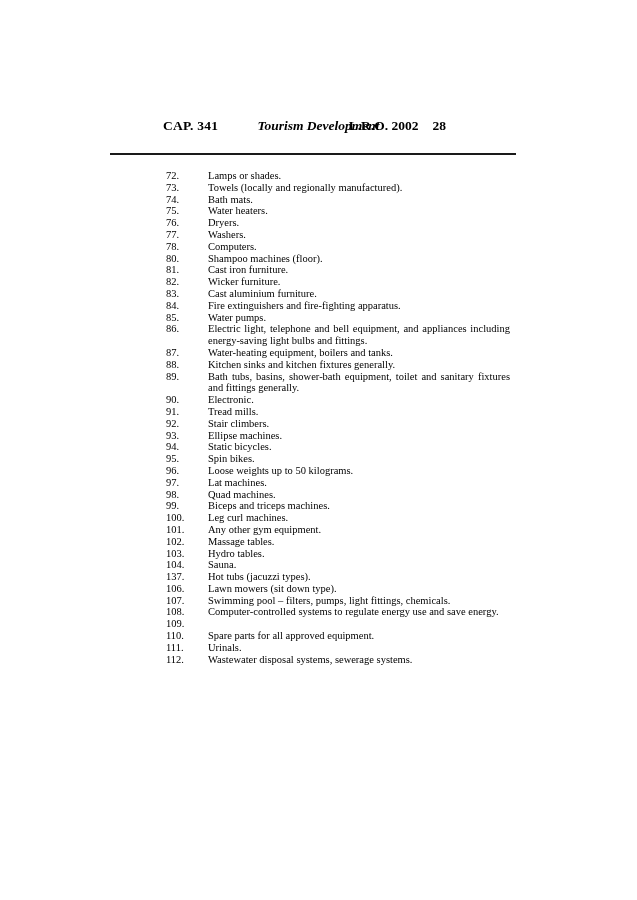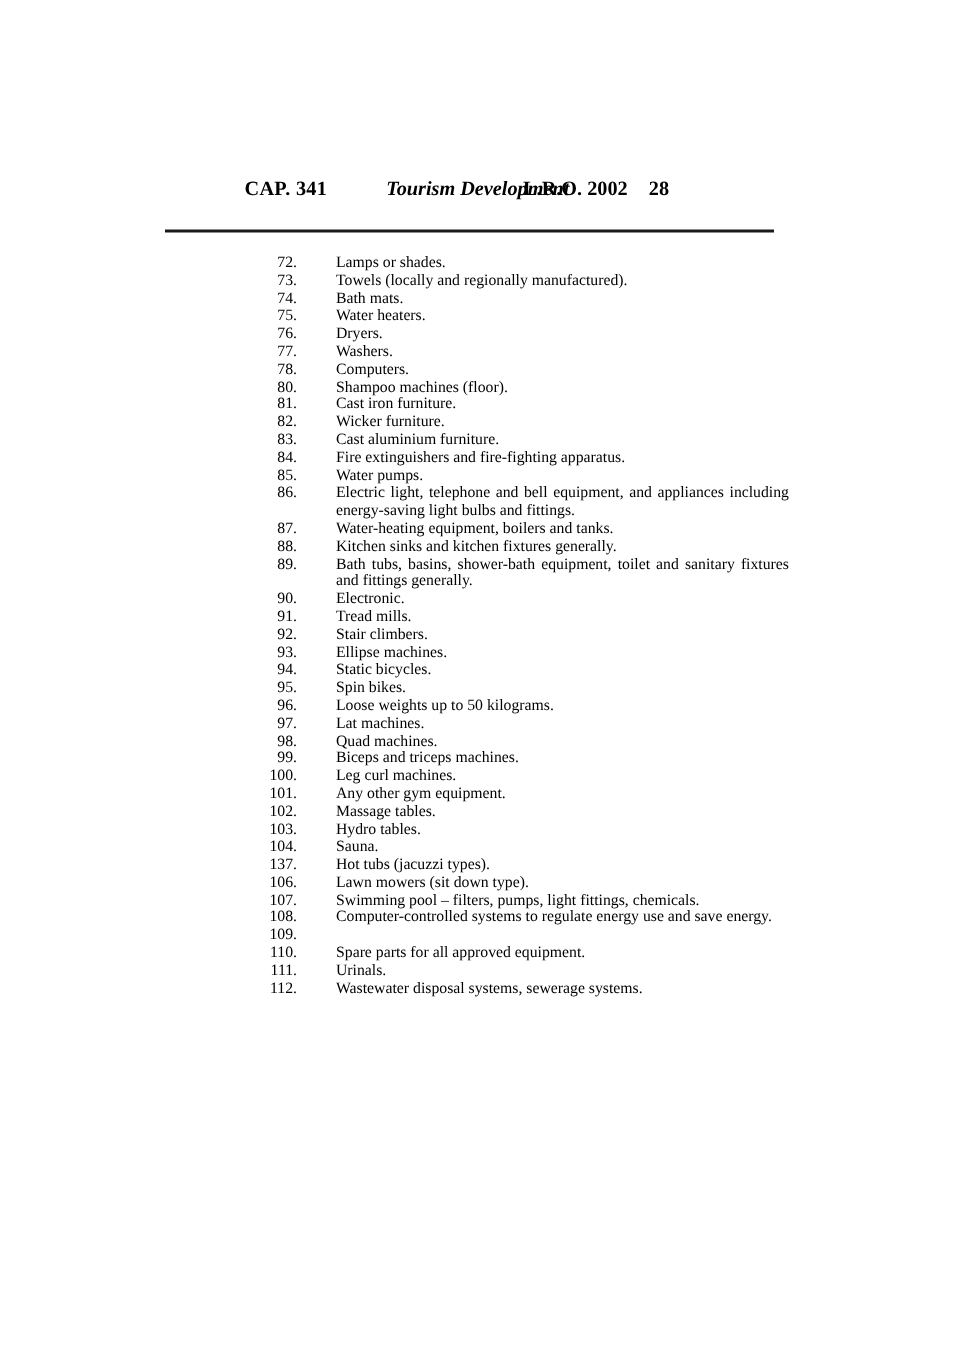--- a/index.html
+++ b/index.html
@@ -61,25 +61,24 @@
     width: 360px;
     font-size: 10.5px;
     line-height: 11.8px;
   }
   .row {
     display: flex;
     align-items: flex-start;
   }
   .row .num {
     flex: 0 0 32px;
-    text-align: right;
     white-space: nowrap;
   }
   .row .txt {
-    margin-left: 26px;
+    margin-left: 10px;
     width: 302px;
     text-align: justify;
     text-align-last: left;
   }
 </style>
 </head>
 <body>
 
 <div class="page">
   <div class="header">

